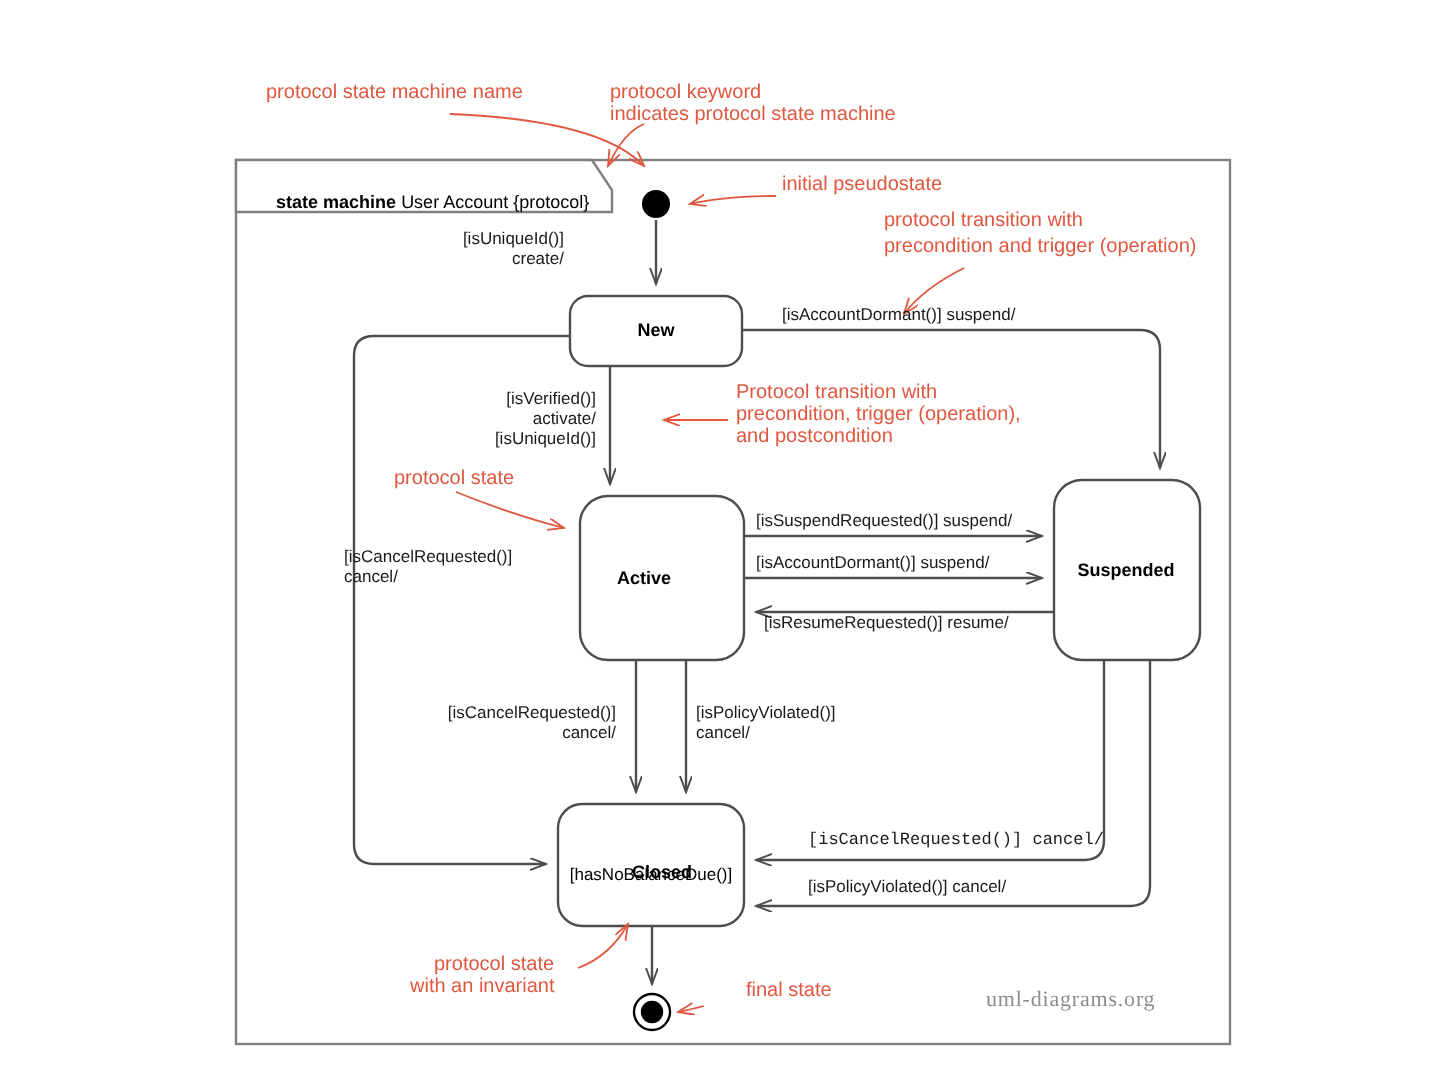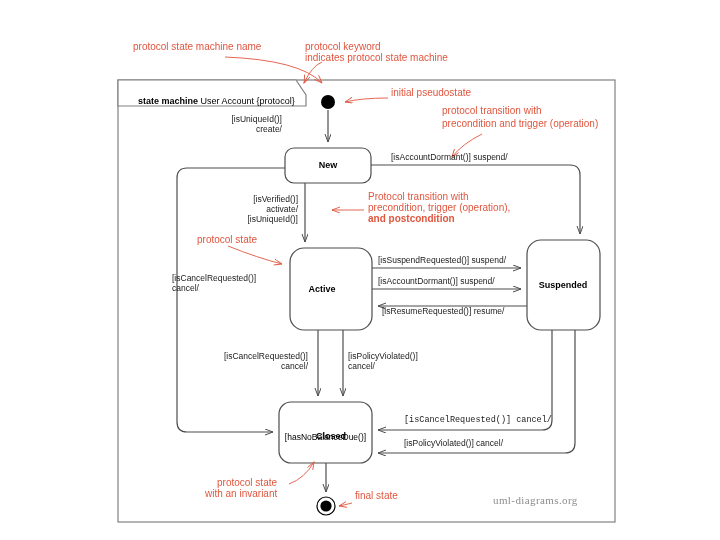--- a/index.html
+++ b/index.html
@@ -138,24 +138,24 @@
   <div class="note" style="left:305px;top:42px;">protocol keyword</div>
   <div class="note" style="left:305px;top:53px;">indicates protocol state machine</div>
 
   <div class="note" style="left:391px;top:88px;">initial pseudostate</div>
 
   <div class="note" style="left:442px;top:106px;">protocol transition with</div>
   <div class="note" style="left:442px;top:119px;">precondition and trigger (operation)</div>
 
   <div class="note" style="left:368px;top:192px;">Protocol transition with</div>
   <div class="note" style="left:368px;top:203px;">precondition, trigger (operation),</div>
-  <div class="note" style="left:368px;top:214px;font-weight:bold;">and postcondition</div>
+  <div class="note" style="left:368px;top:214px;">and postcondition</div>
 
   <div class="note" style="left:197px;top:235px;">protocol state</div>
 
   <div class="note" style="left:217px;top:478px;">protocol state</div>
   <div class="note" style="left:205px;top:489px;">with an invariant</div>
 
-  <div class="note" style="left:355px;top:491px;">final state</div>
+  <div class="note" style="left:373px;top:491px;">final state</div>
 
   <div class="watermark" style="left:493px;top:494px;">uml-diagrams.org</div>
 
 </div>
 
 </body></html>

